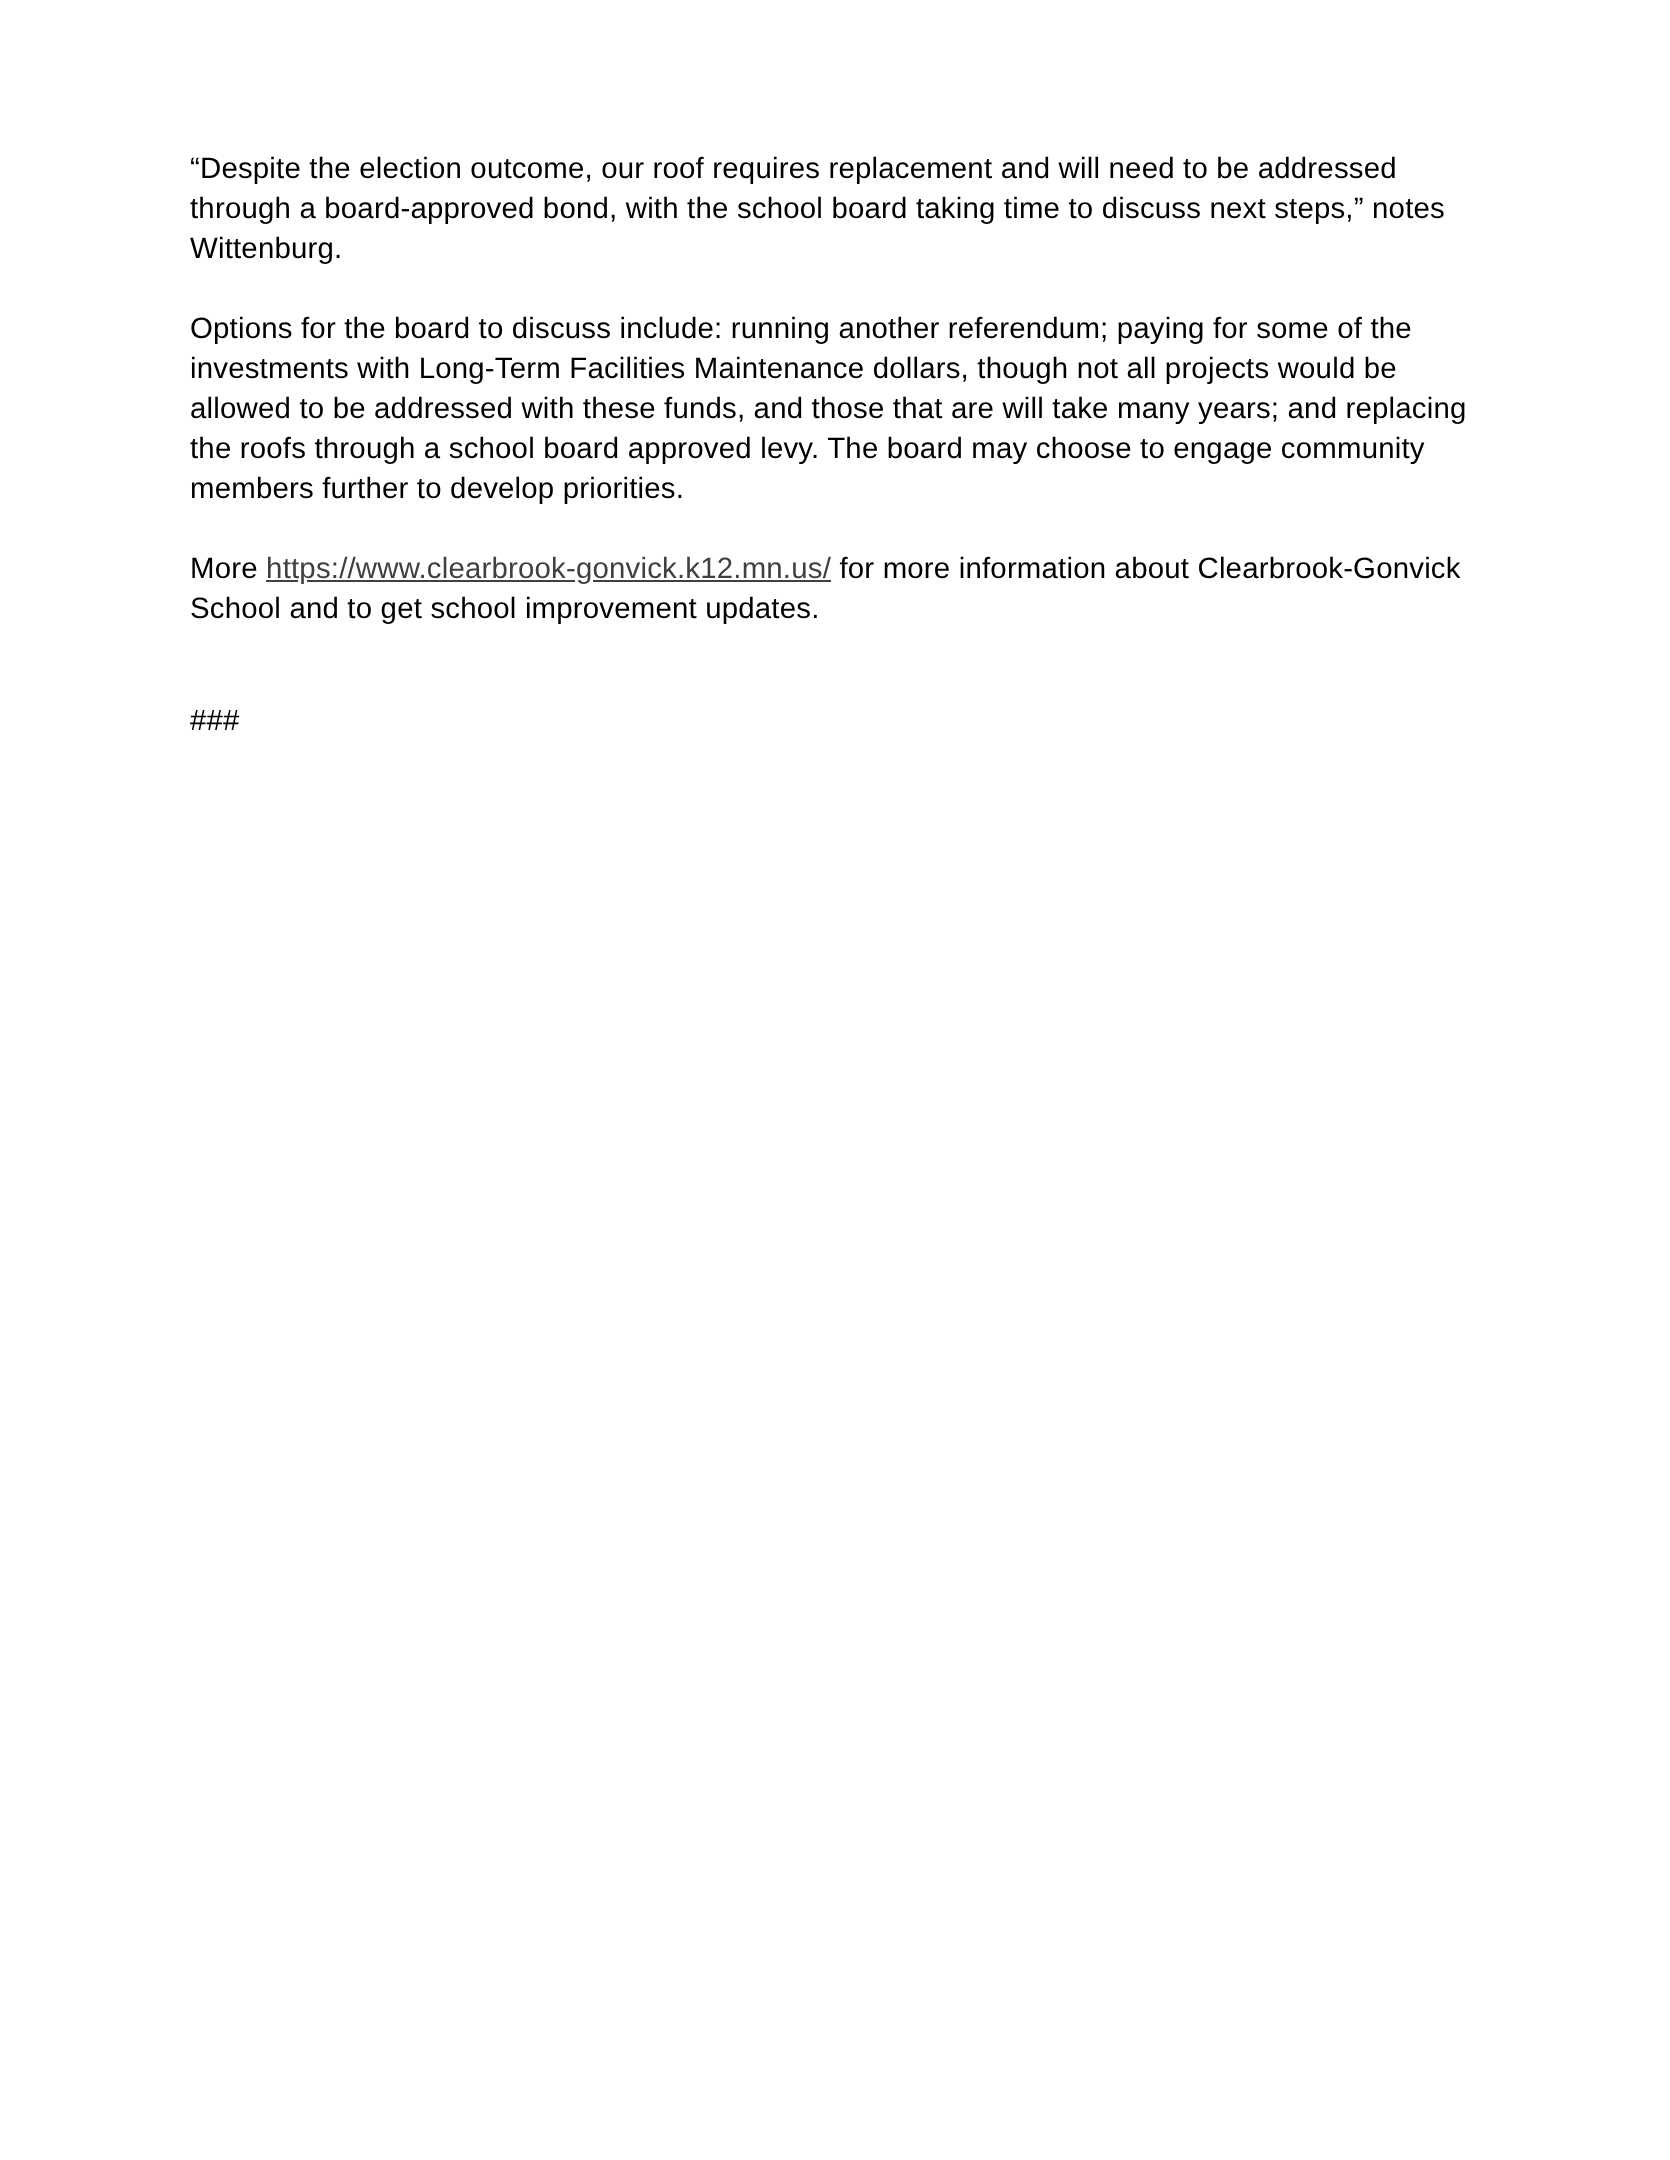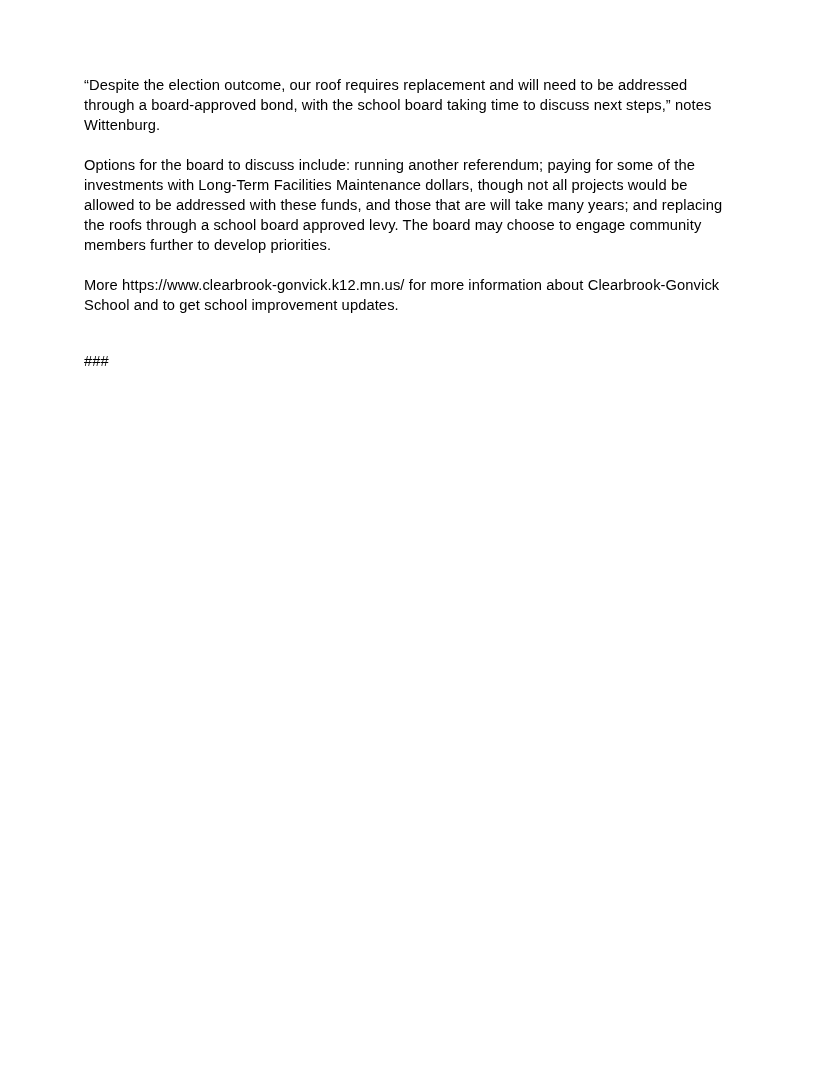--- a/index.html
+++ b/index.html
@@ -12,36 +12,37 @@
   .page {
     position: relative;
     width: 835px;
     height: 1080px;
     background: #ffffff;
     overflow: hidden;
   }
   .content {
     position: absolute;
     top: 75px;
-    left: 84px;
+    left: 95px;
     width: 640px;
     color: #000000;
     font-size: 14.7px;
     line-height: 20px;
     letter-spacing: 0.1px;
   }
   .para {
     margin: 0 0 20px 0;
   }
   .heading {
     font-weight: bold;
     margin: 0;
   }
   .link {
-    color: #000000;
+    color: #404040;
+    text-decoration: underline;
     cursor: pointer;
   }
   .end-mark {
     margin-top: 36px;
   }
 </style>
 </head>
 <body>
 
 <div class="page">

